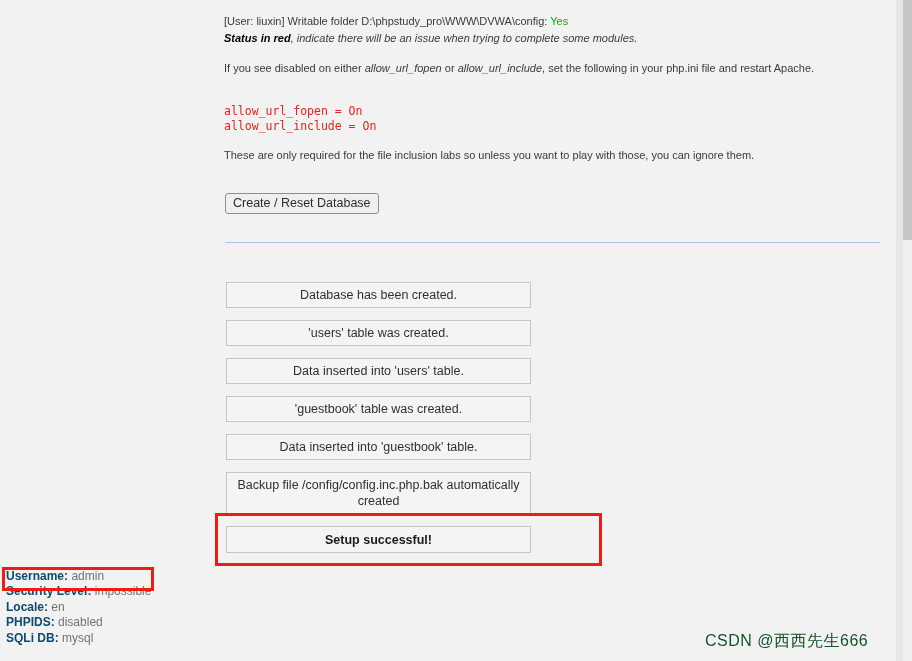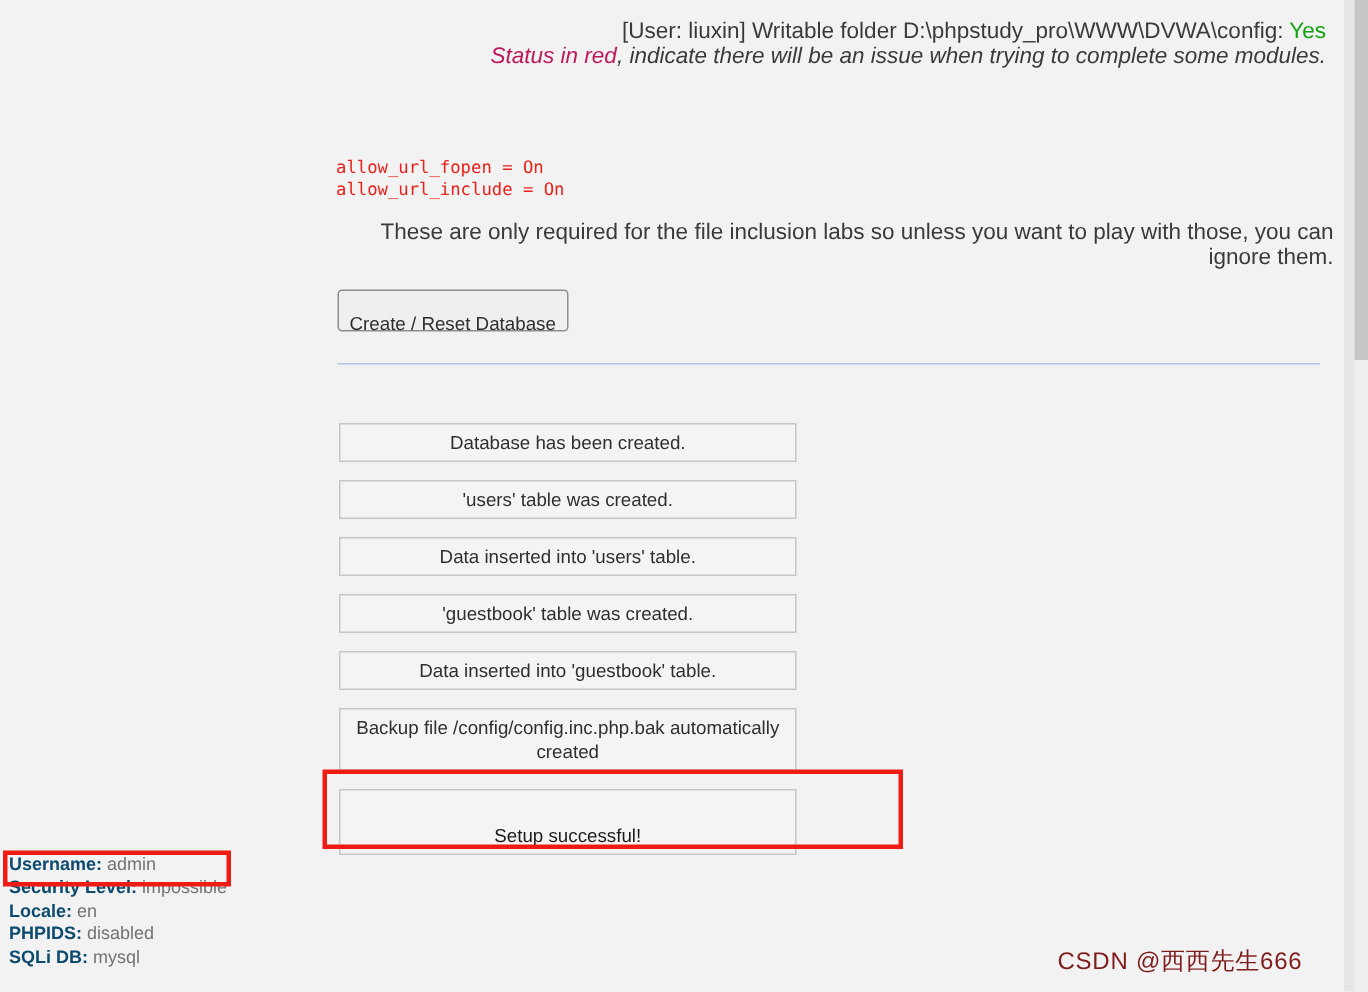--- a/index.html
+++ b/index.html
@@ -95,37 +95,36 @@
     left: 200px;
     top: 0;
     width: 696px;
     height: 661px;
     background: #f2f2f2;
   }
 
   .para {
     position: absolute;
     font-family: "Liberation Sans", sans-serif;
-    font-size: 15px;
+    font-size: 11px;
     line-height: 16.5px;
     color: #3a3a3a;
-    text-align: right;
   }
 
   .line-status {
     left: 24px;
     top: 13px;
     width: 660px;
   }
   .line-status .ok {
     color: #13a312;
   }
   .status-red {
-    color: #be185d;
-    font-weight: normal;
+    color: #000000;
+    font-weight: bold;
     font-style: italic;
   }
   .status-rest {
     font-style: italic;
     color: #3a3a3a;
   }
 
   .para-disabled {
     left: 24px;
     top: 60px;
@@ -149,21 +148,21 @@
     left: 24px;
     top: 147px;
     width: 665px;
   }
 
   .reset-button {
     position: absolute;
     left: 25px;
     top: 193px;
     height: 21px;
-    padding: 13px 7px;
+    padding: 0 7px;
     background: #efefef;
     border: 1px solid #8e8e8e;
     border-radius: 3px;
     box-sizing: border-box;
     font-family: "Liberation Sans", sans-serif;
     font-size: 12.5px;
     color: #2d2d2d;
     line-height: 19px;
     cursor: pointer;
   }
@@ -196,24 +195,24 @@
     padding: 4px 7px 4px 7px;
     font-family: "Liberation Sans", sans-serif;
     font-size: 12.5px;
     line-height: 16px;
     color: #2f2f2f;
   }
   .msg-box.two-line {
     min-height: 42px;
   }
   .msg-box.success {
-    font-weight: normal;
+    font-weight: bold;
     color: #1b1b1b;
     min-height: 26px;
-    padding-top: 22px;
+    padding-top: 5px;
   }
 
   
   .setup-highlight {
     position: absolute;
     left: 215px;
     top: 513px;
     width: 387px;
     height: 53px;
     border: 3px solid #ee1c13;
@@ -249,21 +248,21 @@
     background: #e6e6e6;
   }
 
   
   .watermark {
     position: absolute;
     left: 705px;
     top: 631px;
     font-family: "Liberation Sans", sans-serif;
     font-size: 16px;
-    color: #7f1d1d;
+    color: #14532d;
     letter-spacing: 0.5px;
     white-space: nowrap;
     user-select: none;
   }
 </style>
 </head>
 <body>
 
 <div id="page">
 
@@ -295,20 +294,23 @@
     <div class="username-highlight"></div>
   </div>
 
   <div id="main">
 
     <div class="para line-status">
       <span>[User: liuxin] Writable folder D:\phpstudy_pro\WWW\DVWA\config: </span><span class="ok">Yes</span><br>
       <span class="status-red">Status in red</span><span class="status-rest">, indicate there will be an issue when trying to complete some modules.</span>
     </div>
 
+    <div class="para para-disabled">
+      <span>If you see disabled on either </span><em>allow_url_fopen</em><span> or </span><em>allow_url_include</em><span>, set the following in your php.ini file and restart Apache.</span>
+    </div>
 
     <div class="code-block">
       <div>allow_url_fopen = On</div>
       <div>allow_url_include = On</div>
     </div>
 
     <div class="para para-note">These are only required for the file inclusion labs so unless you want to play with those, you can ignore them.</div>
 
     <button class="reset-button">Create / Reset Database</button>
 

